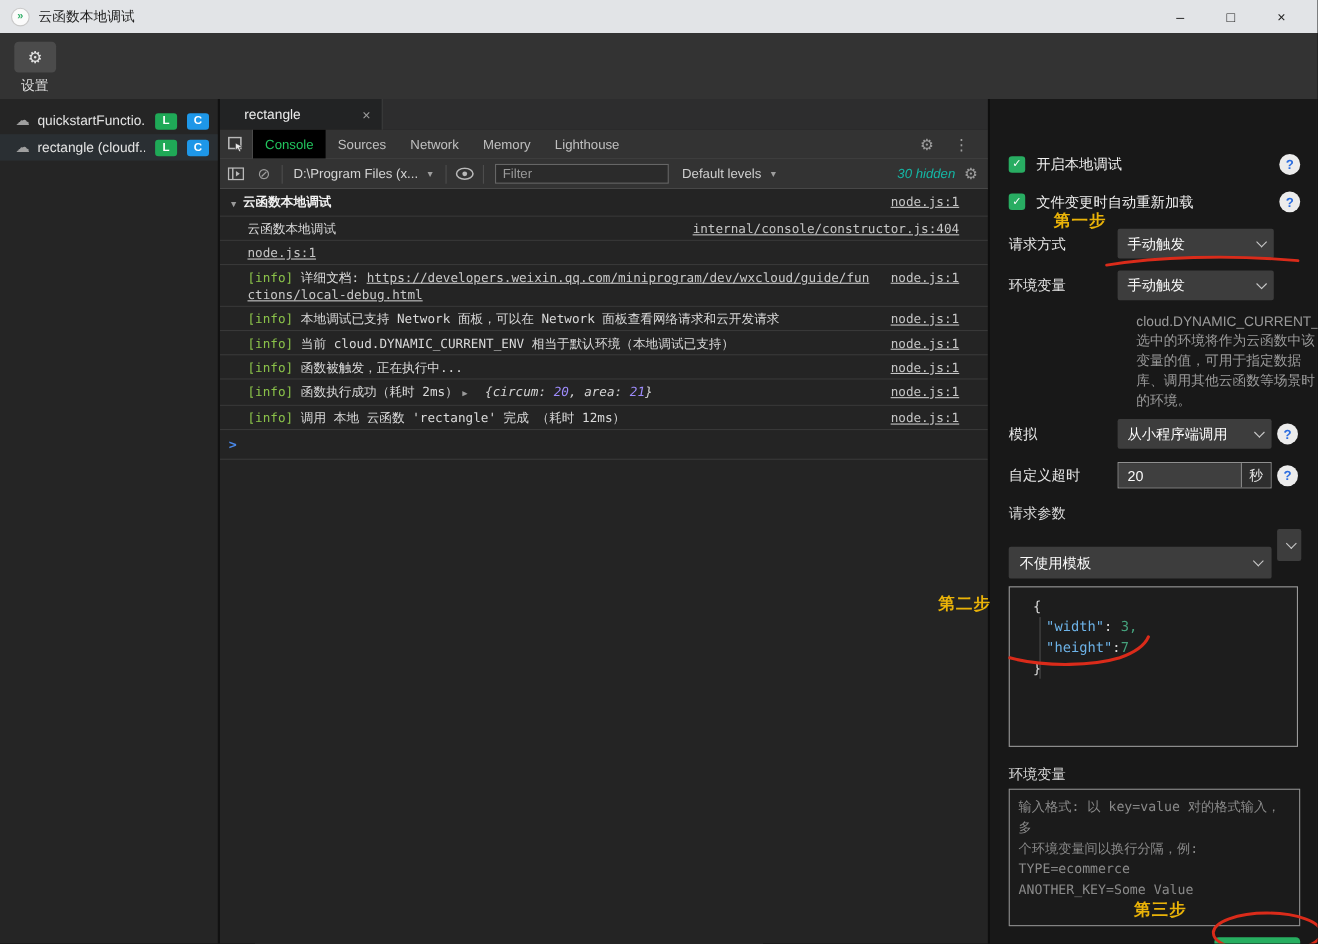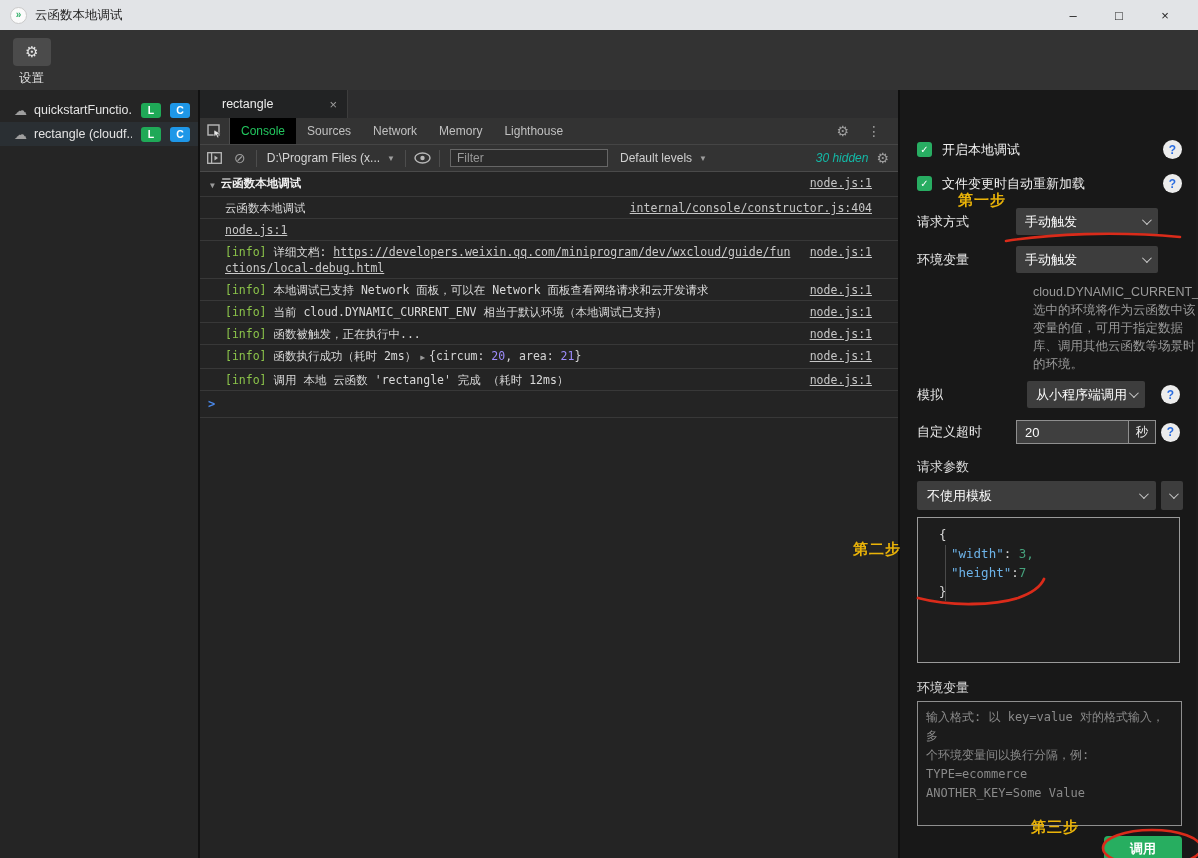--- a/index.html
+++ b/index.html
@@ -59,49 +59,49 @@
   .console { flex:1; background:#242424; overflow:hidden; font-family:"DejaVu Sans Mono","Liberation Mono",monospace; }
   .crow { display:flex; align-items:flex-start; padding:3px 26px 2px 25px; border-bottom:1px solid #383838; font-size:11.5px; line-height:16px; color:#dadada; }
   .crow.group { padding-left:10px; }
   .tri { color:#9a9a9a; font-size:8px; margin:3px 6px 0 0; }
   .ctext { flex:1; margin-right:14px; word-break:break-all; }
   .ctext.bold { font-weight:bold; color:#f2f2f2; }
   .clink { color:#c6c6c6; text-decoration:underline; white-space:nowrap; }
   .info-tag { color:#8bc34a; }
   .curl { color:#c9c9c9; text-decoration:underline; }
   .obj-exp { color:#9a9a9a; font-size:8px; margin:0 4px; }
-  .obj { color:#d4d4d4; }
+  .obj { font-style:italic; color:#d4d4d4;margin-left:12px; }
   .obj .num { color:#9e8cfc; }
   .prompt-row { display:flex; padding:6px 0 6px 8px; border-bottom:1px solid #383838; }
   .prompt-ch { color:#4a88e8; font-weight:bold; font-size:12px; }
 
   
   .rpanel { width:296px; background:#181818; position:relative; font-size:13px; }
   .chk-row { display:flex; align-items:center; margin:0 14px 0 17px; }
   .chk-row.first { margin-top:50px; }
   .chk-row.second { margin-top:15px; }
   .checkbox { width:15px; height:15px; background:#28ad62; border-radius:3px; color:#fff; font-size:10px; display:flex; align-items:center; justify-content:center; margin-right:10px; flex:0 0 auto; }
   .chk-label { color:#f0f0f0; font-size:13px; }
   .help { width:19px; height:19px; border-radius:50%; background:#ececec; color:#2b6de0; font-weight:bold; font-size:12px; display:flex; align-items:center; justify-content:center; margin-left:auto; flex:0 0 auto; }
   .prow { display:flex; align-items:center; margin:0 16px 0 17px; }
   .plabel { width:99px; color:#e6e6e6; font-size:13px; flex:0 0 auto; }
   .pselect { width:142px; height:27px; background:#3d3d3d; border-radius:2px; display:flex; align-items:center; padding:0 9px; color:#fafafa; font-size:13px; }
   .chev { margin-left:auto; width:7px; height:7px; border-right:1.5px solid #c9c9c9; border-bottom:1.5px solid #c9c9c9; transform:rotate(45deg) translateY(-2px); }
   .prow .help { margin-left:5px; }
   .mt-req { margin-top:15px; }
   .mt-env { margin-top:11px; }
   .env-hint { margin:10px 10px 0 133px; width:172px; color:#9b9b9b; font-size:12.5px; line-height:18px; overflow:visible; white-space:normal; }
-  .mt-sim { margin-top:8px;gap:11px; }
+  .mt-sim { margin-top:8px; }
   .mt-to { margin-top:12px; }
   .timeout-box { width:142px; height:24px; border:1px solid #8f8f8f; display:flex; }
   .timeout-input { flex:1; background:#3f3f3f; border:none; color:#fafafa; font-size:13px; padding:0 8px; width:100px; font-family:"Liberation Sans",sans-serif; }
   .timeout-unit { width:27px; background:#2e2e2e; border-left:1px solid #8f8f8f; color:#e8e8e8; display:flex; align-items:center; justify-content:center; font-size:12.5px; }
   .sec-label { margin:14px 16px 0 17px; color:#dadada; font-size:13px; }
   .tpl-row { display:flex; margin:5px 13px 0 17px; }
-  .tpl-select { flex:1; height:29px; background:#3d3d3d; border-radius:2px; display:flex; align-items:center; padding:0 10px; color:#fafafa; font-size:13px; }
+  .tpl-select { flex:1; height:29px; background:#3d3d3d; border-radius:2px; display:flex; align-items:center; padding:0 10px; color:#fafafa; font-size:13px;margin-top:16px; }
   .tpl-mini { width:22px; height:29px; background:#3d3d3d; border-radius:2px; margin-left:5px; display:flex; align-items:center; justify-content:center; }
   .json-editor { position:relative; margin:7px 16px 0 17px; height:146px; border:1px solid #9a9a9a; background:#1d1d1d; font-family:"DejaVu Sans Mono","Liberation Mono",monospace; font-size:12.5px; line-height:19px; padding:7px 0 0 0; color:#d8d8d8; }
   .jguide { position:absolute; left:27px; top:27px; width:1px; height:56px; background:#4a4a4a; }
   .jline { padding-left:33px; }
   .jline.brace { padding-left:21px; }
   .jkey { color:#6db3e8; }
   .jval { color:#45a17c; }
   .env-textarea { display:block; margin:4px 16px 0 17px; width:265px; height:125px; background:#1b1b1b; border:1px solid #8f8f8f; color:#c8c8c8; font-size:12px; line-height:19px; padding:6px 8px; resize:none; font-family:"DejaVu Sans Mono","Liberation Mono",monospace; }
   .env-textarea::placeholder { color:#8a8a8a; }
   .invoke-row { display:flex; justify-content:flex-end; margin:10px 14px 0 0; }

